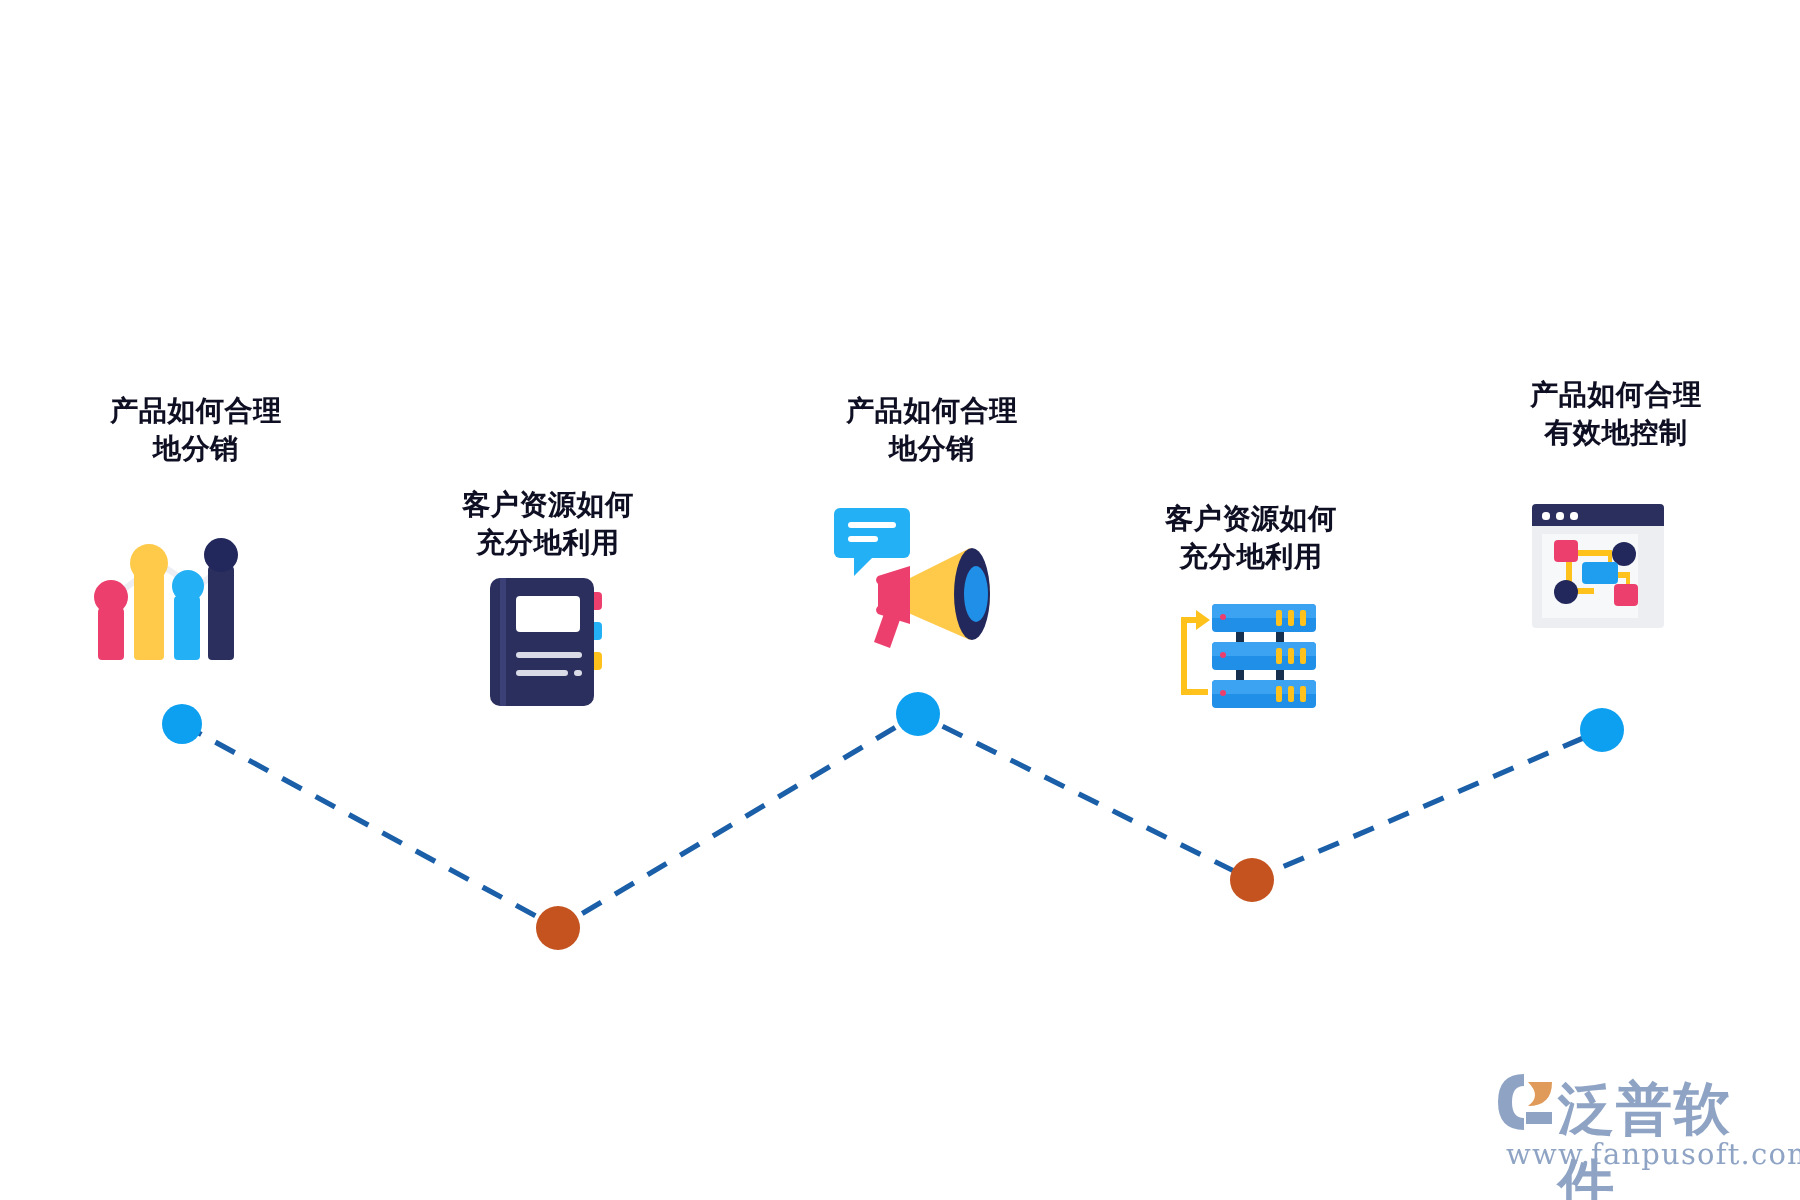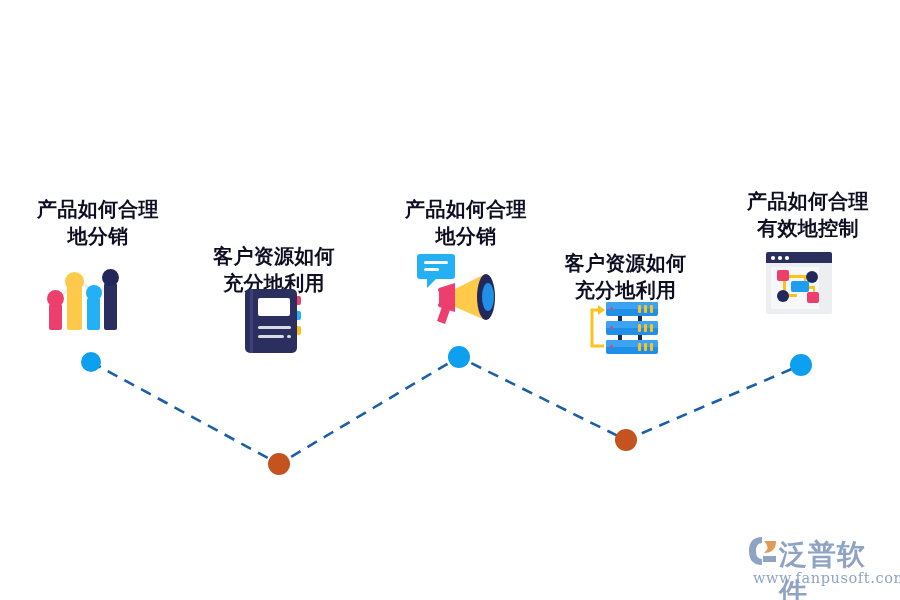--- a/index.html
+++ b/index.html
@@ -13,21 +13,21 @@
 
   
   #connector{position:absolute;left:0;top:0;width:900px;height:600px;}
 
   
   .milestone{position:absolute;}
   .label{
     position:absolute;
     text-align:center;
     font-weight:bold;
-    font-size:20px;
+    font-size:14px;
     line-height:1.35;
     color:#0f0f23;
     white-space:pre-line;
     letter-spacing:0.3px;
   }
   .icon-wrap{position:absolute;}
 
   
   .ic-bars{position:relative;width:72px;height:62px;}
   .ic-bars .bar{position:absolute;bottom:0;border-radius:2px;}

